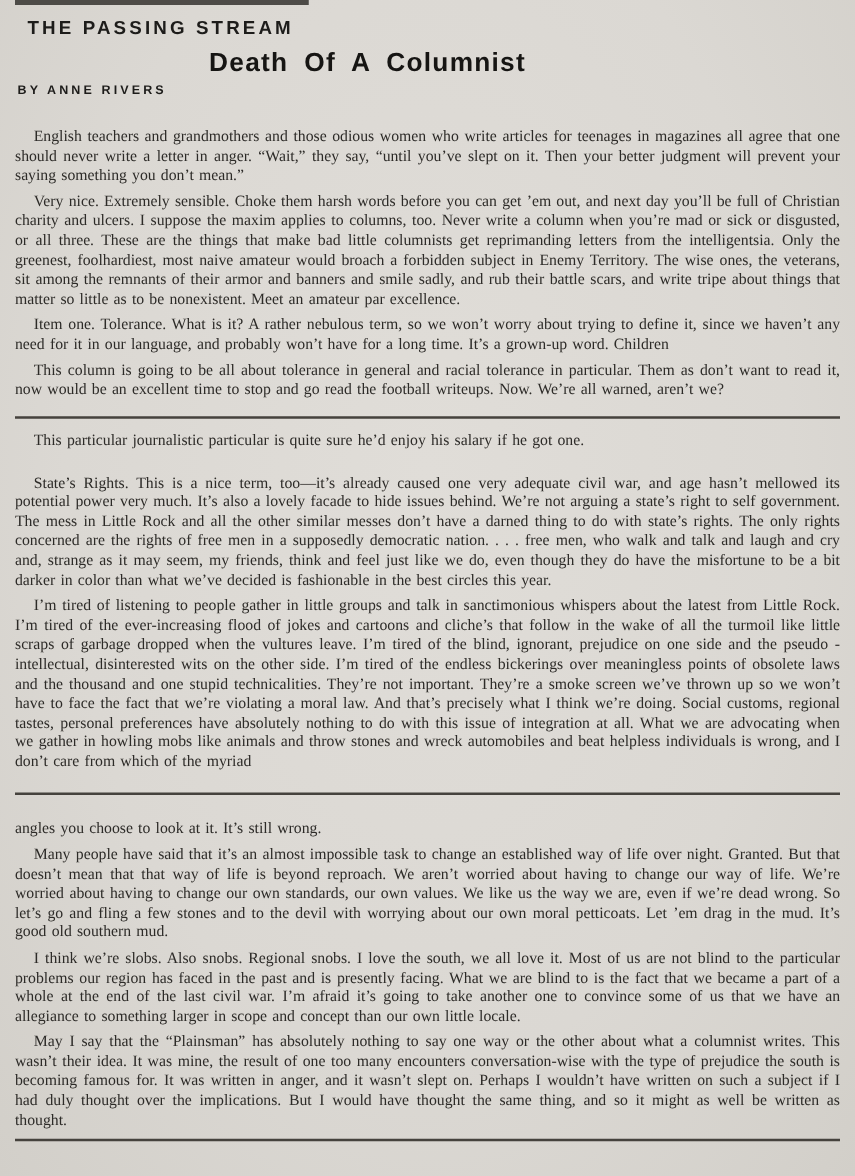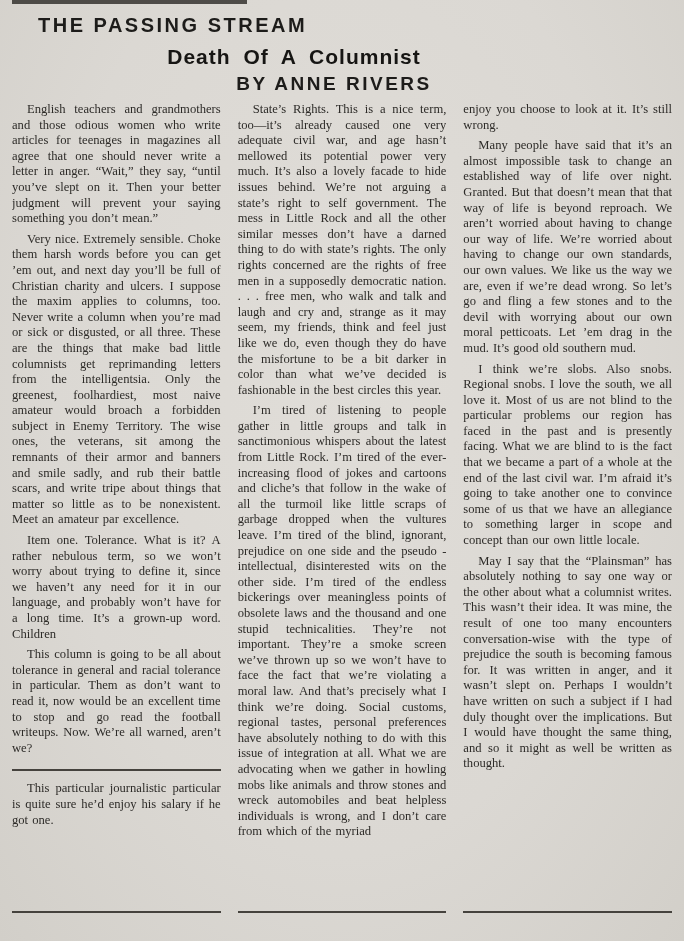--- a/index.html
+++ b/index.html
@@ -14,39 +14,39 @@
     color:#2d2b28;
     overflow:hidden;
   }
   .scan-strip{
     position:absolute;top:0;left:12px;width:235px;height:4px;
     background:#35332f;opacity:.85;
   }
   .header{padding:12px 14px 0 14px;height:92px;box-sizing:border-box;}
   .kicker{
     font-family:"Liberation Sans", sans-serif;
-    font-weight:bold;font-size:20px;letter-spacing:2.5px;
-    color:#1d1c1a;margin:2px 0 0 24px;
+    font-weight:bold;font-size:15px;letter-spacing:2.5px;
+    color:#1d1c1a;margin:2px 0 0 8px;
   }
   .title{
     font-family:"Liberation Sans", sans-serif;
     font-weight:bold;font-size:21px;letter-spacing:1px;
     color:#161513;text-align:center;
     width:480px;margin:8px 0 0 40px;
     word-spacing:6px;
   }
   .byline{
     font-family:"Liberation Sans", sans-serif;
-    font-weight:bold;font-size:19px;letter-spacing:2.5px;
-    color:#1d1c1a;text-align:center;margin:4px 16px 0 0;
+    font-weight:bold;font-size:10px;letter-spacing:2.5px;
+    color:#1d1c1a;text-align:left;margin:4px 16px 0 0;
   }
   .columns{
     display:flex;gap:17px;
     padding:10px 12px 8px 12px;
-    height:831px;box-sizing:border-box;
+    height:831px;box-sizing:border-box;flex-direction:column;
   }
   .column{
     flex:1 1 0;min-width:0;
     display:flex;flex-direction:column;
     overflow:hidden;
     text-align:justify;
   }
   .para{
     margin:0 0 5px 0;
     font-size:12.6px;line-height:15.6px;
@@ -81,20 +81,20 @@
         <hr class="col-rule">
         <p class="para">This particular journalistic particular is quite sure he’d enjoy his salary if he got one.</p>
         <hr class="col-rule bottom">
       </div>
     <div class="column">
         <p class="para">State’s Rights. This is a nice term, too—it’s already caused one very adequate civil war, and age hasn’t mellowed its potential power very much. It’s also a lovely facade to hide issues behind. We’re not arguing a state’s right to self government. The mess in Little Rock and all the other similar messes don’t have a darned thing to do with state’s rights. The only rights concerned are the rights of free men in a supposedly democratic nation. . . . free men, who walk and talk and laugh and cry and, strange as it may seem, my friends, think and feel just like we do, even though they do have the misfortune to be a bit darker in color than what we’ve decided is fashionable in the best circles this year.</p>
         <p class="para">I’m tired of listening to people gather in little groups and talk in sanctimonious whispers about the latest from Little Rock. I’m tired of the ever-increasing flood of jokes and cartoons and cliche’s that follow in the wake of all the turmoil like little scraps of garbage dropped when the vultures leave. I’m tired of the blind, ignorant, prejudice on one side and the pseudo - intellectual, disinterested wits on the other side. I’m tired of the endless bickerings over meaningless points of obsolete laws and the thousand and one stupid technicalities. They’re not important. They’re a smoke screen we’ve thrown up so we won’t have to face the fact that we’re violating a moral law. And that’s precisely what I think we’re doing. Social customs, regional tastes, personal preferences have absolutely nothing to do with this issue of integration at all. What we are advocating when we gather in howling mobs like animals and throw stones and wreck automobiles and beat helpless individuals is wrong, and I don’t care from which of the myriad</p>
         <hr class="col-rule bottom">
       </div>
     <div class="column">
-        <p class="para no-indent">enjoy you choose to look at it. It’s still wrong.</p>
+        <p class="para no-indent">angles you choose to look at it. It’s still wrong.</p>
         <p class="para">Many people have said that it’s an almost impossible task to change an established way of life over night. Granted. But that doesn’t mean that that way of life is beyond reproach. We aren’t worried about having to change our way of life. We’re worried about having to change our own standards, our own values. We like us the way we are, even if we’re dead wrong. So let’s go and fling a few stones and to the devil with worrying about our own moral petticoats. Let ’em drag in the mud. It’s good old southern mud.</p>
         <p class="para">I think we’re slobs. Also snobs. Regional snobs. I love the south, we all love it. Most of us are not blind to the particular problems our region has faced in the past and is presently facing. What we are blind to is the fact that we became a part of a whole at the end of the last civil war. I’m afraid it’s going to take another one to convince some of us that we have an allegiance to something larger in scope and concept than our own little locale.</p>
         <p class="para">May I say that the “Plainsman” has absolutely nothing to say one way or the other about what a columnist writes. This wasn’t their idea. It was mine, the result of one too many encounters conversation-wise with the type of prejudice the south is becoming famous for. It was written in anger, and it wasn’t slept on. Perhaps I wouldn’t have written on such a subject if I had duly thought over the implications. But I would have thought the same thing, and so it might as well be written as thought.</p>
         <hr class="col-rule bottom">
       </div>
   </div>
 </div>
 
 </body></html>

